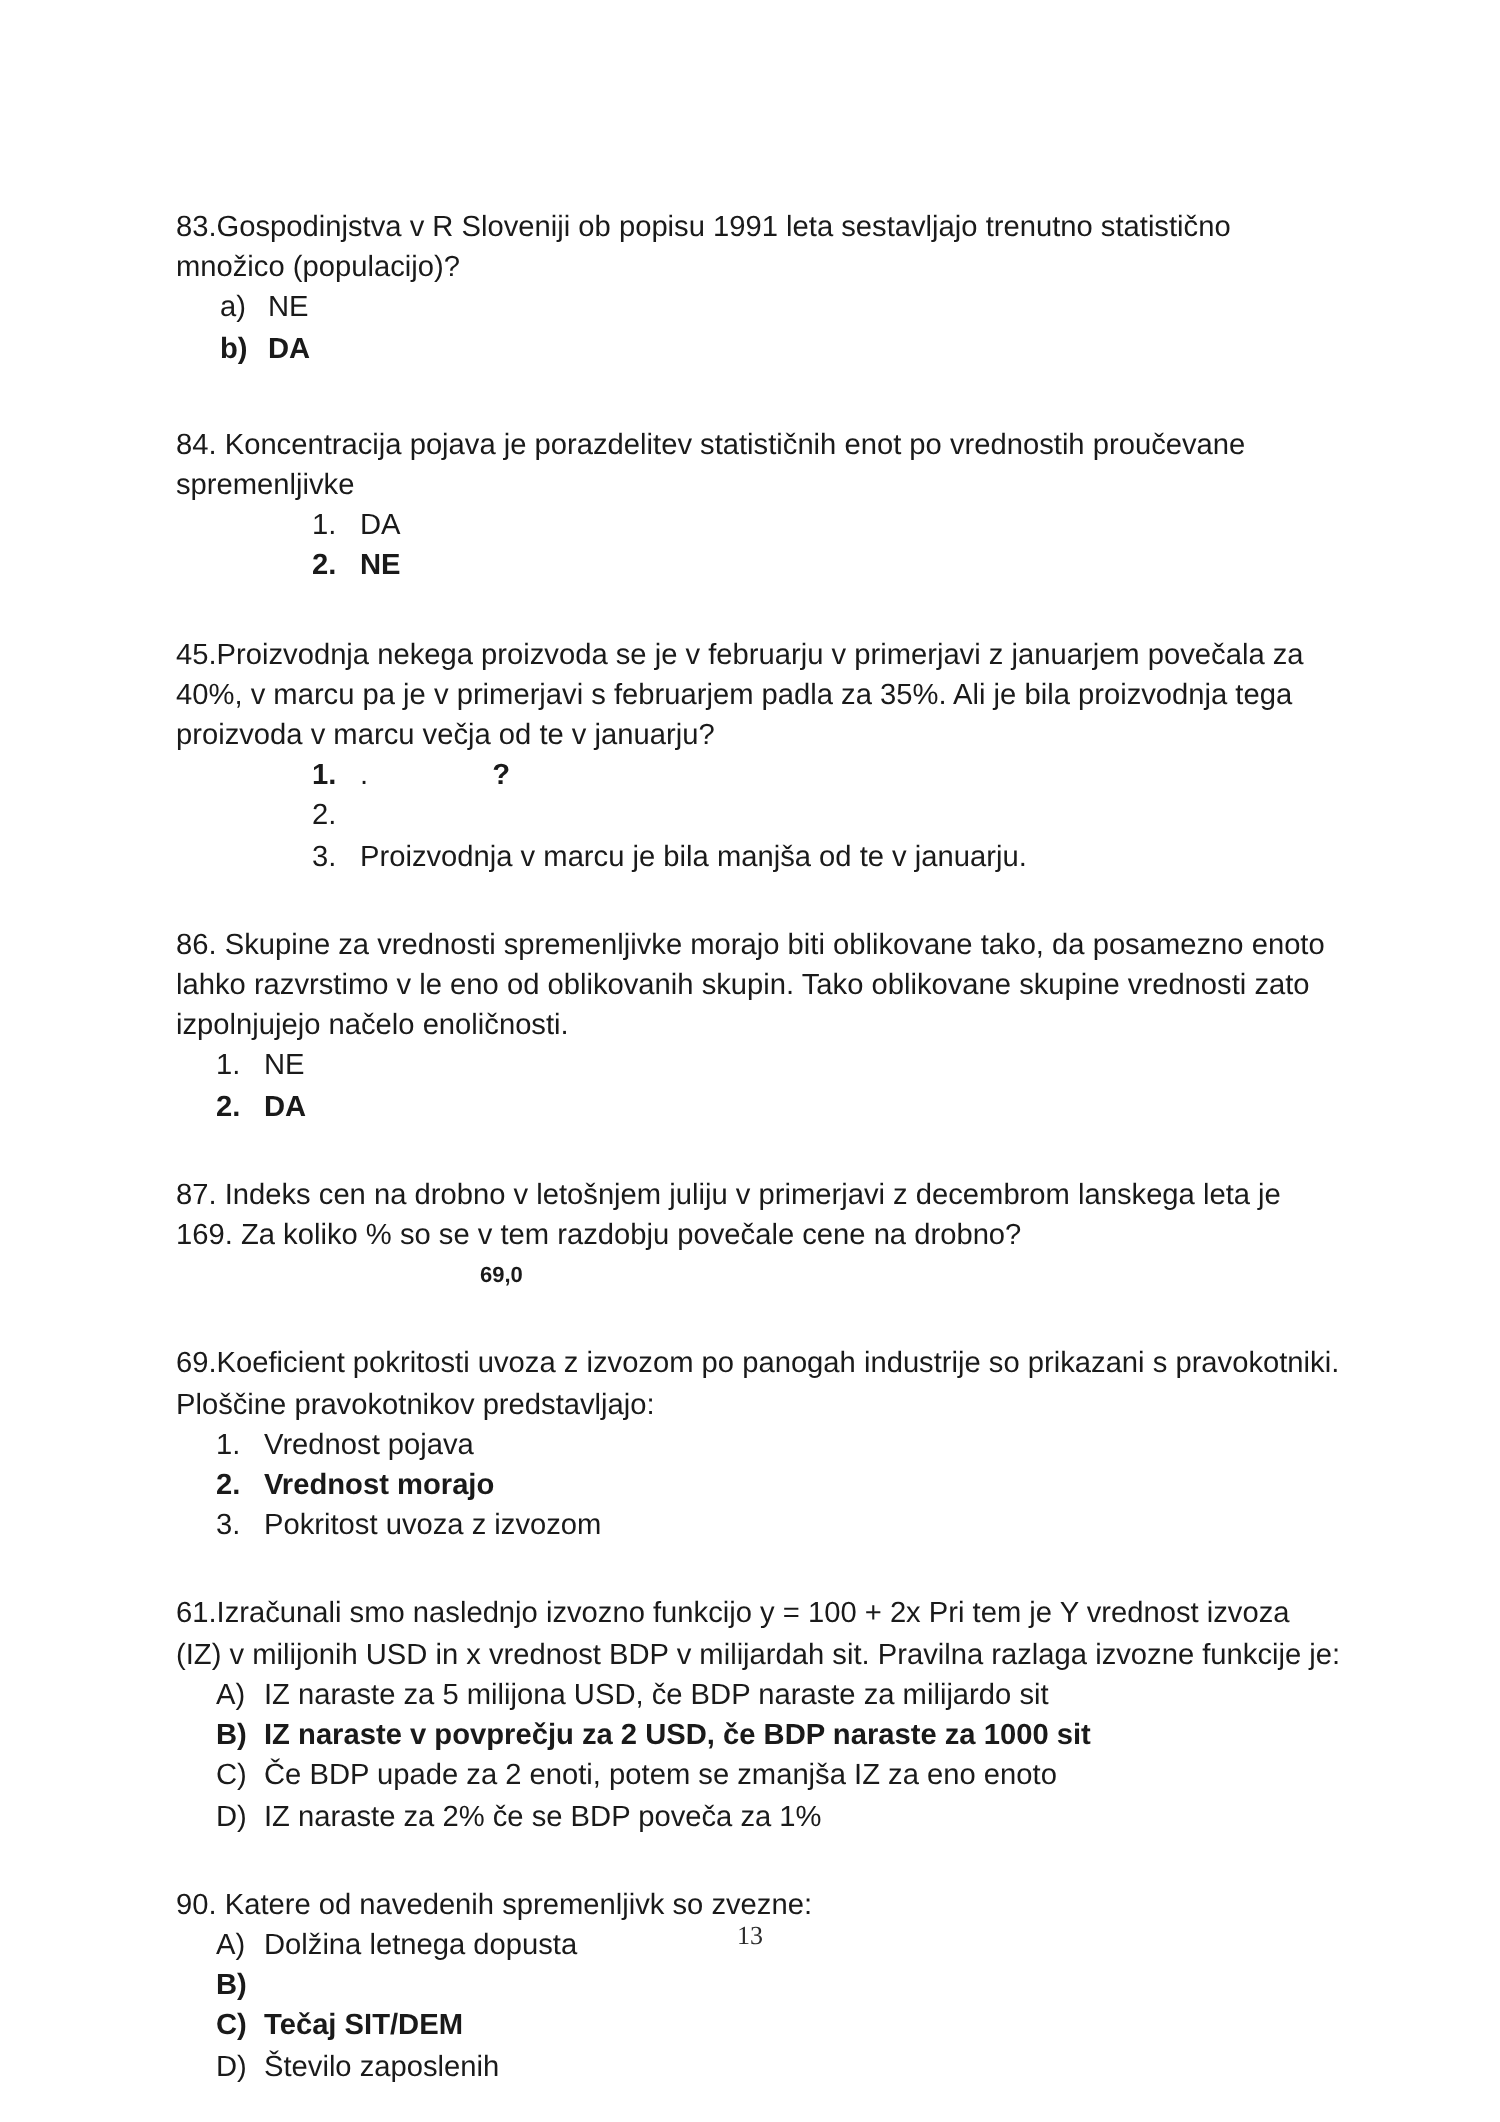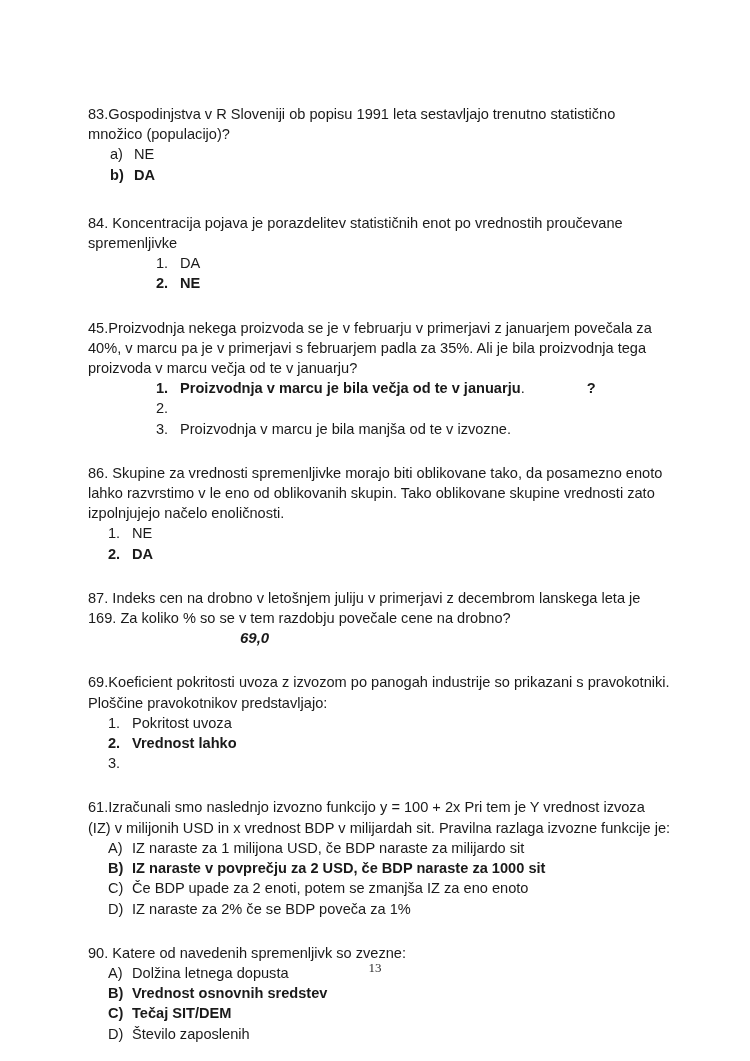--- a/index.html
+++ b/index.html
@@ -52,25 +52,24 @@
   .opt.bold .otext {
     font-weight: bold;
   }
   
   .indent-a { padding-left: 22px; }   
   .indent-deep { padding-left: 68px; } 
   .indent-n { padding-left: 20px; }   
   .gap-q { height: 28px; }
   .gap-q-small { height: 24px; }
   .answer-line {
-    font-size: 15px;
+    font-size: 11px;
     line-height: 20.2px;
     font-weight: bold;
     padding-left: 152px;
-    font-style: italic;
   }
   .trailing-mark {
     display: inline-block;
     padding-left: 62px;
     font-weight: bold;
   }
   .footer {
     position: absolute;
     left: 0;
     top: 960px;
@@ -98,64 +97,64 @@
         <p class="q-stem">84. Koncentracija pojava je porazdelitev statističnih enot po vrednostih proučevane spremenljivke</p>
         <ul class="opts indent-deep">
           <li class="opt"><span class="marker">1.</span><span class="otext">DA</span></li>
           <li class="opt bold"><span class="marker">2.</span><span class="otext">NE</span></li>
         </ul>
       </div>
       <div class="gap-q-small"></div>
       <div class="q-block">
         <p class="q-stem">45.Proizvodnja nekega proizvoda se je v februarju v primerjavi z januarjem povečala za 40%, v marcu pa je v primerjavi s februarjem padla za 35%. Ali je bila proizvodnja tega proizvoda v marcu večja od te v januarju?</p>
         <ul class="opts indent-deep">
-          <li class="opt bold"><span class="marker">1.</span><span class="otext">Proizvodnja v marcu je bila večja od te v januarju</span><span>.</span><span class="trailing-mark">?</span></li>
+          <li class="opt bold"><span class="marker">1.</span><span>.</span><span class="trailing-mark">?</span></li>
           <li class="opt"><span class="marker">2.</span></li>
-          <li class="opt"><span class="marker">3.</span><span class="otext">Proizvodnja v marcu je bila manjša od te v izvozne.</span></li>
+          <li class="opt"><span class="marker">3.</span><span class="otext">Proizvodnja v marcu je bila manjša od te v januarju.</span></li>
         </ul>
       </div>
       <div class="gap-q-small"></div>
       <div class="q-block">
         <p class="q-stem">86. Skupine za vrednosti spremenljivke morajo biti oblikovane tako, da posamezno enoto lahko razvrstimo v le eno od oblikovanih skupin. Tako oblikovane skupine vrednosti zato izpolnjujejo načelo enoličnosti.</p>
         <ul class="opts indent-n">
           <li class="opt"><span class="marker">1.</span><span class="otext">NE</span></li>
           <li class="opt bold"><span class="marker">2.</span><span class="otext">DA</span></li>
         </ul>
       </div>
       <div class="gap-q-small"></div>
       <div class="q-block">
         <p class="q-stem">87. Indeks cen na drobno v letošnjem juliju v primerjavi z decembrom lanskega leta je 169. Za koliko % so se v tem razdobju povečale cene na drobno?</p>
         <div class="answer-line">69,0</div>
       </div>
       <div class="gap-q-small"></div>
       <div class="q-block">
         <p class="q-stem">69.Koeficient pokritosti uvoza z izvozom po panogah industrije so prikazani s pravokotniki. Ploščine pravokotnikov predstavljajo:</p>
         <ul class="opts indent-n">
-          <li class="opt"><span class="marker">1.</span><span class="otext">Pokritost uvoza</span></li>
-          <li class="opt bold"><span class="marker">2.</span><span class="otext">Vrednost lahko</span></li>
-          <li class="opt"><span class="marker">3.</span></li>
+          <li class="opt"><span class="marker">1.</span><span class="otext">Vrednost pojava</span></li>
+          <li class="opt bold"><span class="marker">2.</span><span class="otext">Vrednost morajo</span></li>
+          <li class="opt"><span class="marker">3.</span><span class="otext">Pokritost uvoza z izvozom</span></li>
         </ul>
       </div>
       <div class="gap-q-small"></div>
       <div class="q-block">
         <p class="q-stem">61.Izračunali smo naslednjo izvozno funkcijo   y = 100 + 2x
 Pri tem je Y vrednost izvoza (IZ) v milijonih USD in x vrednost BDP v milijardah sit. Pravilna razlaga izvozne funkcije je:</p>
         <ul class="opts indent-n">
-          <li class="opt"><span class="marker">A)</span><span class="otext">IZ naraste za 1 milijona USD, če BDP naraste za milijardo sit</span></li>
+          <li class="opt"><span class="marker">A)</span><span class="otext">IZ naraste za 5 milijona USD, če BDP naraste za milijardo sit</span></li>
           <li class="opt bold"><span class="marker">B)</span><span class="otext">IZ naraste v povprečju za 2 USD, če BDP naraste za 1000 sit</span></li>
           <li class="opt"><span class="marker">C)</span><span class="otext">Če BDP upade za 2 enoti, potem se zmanjša IZ za eno enoto</span></li>
           <li class="opt"><span class="marker">D)</span><span class="otext">IZ naraste za 2% če se BDP poveča za 1%</span></li>
         </ul>
       </div>
       <div class="gap-q-small"></div>
       <div class="q-block">
         <p class="q-stem">90. Katere od navedenih spremenljivk so zvezne:</p>
         <ul class="opts indent-n">
           <li class="opt"><span class="marker">A)</span><span class="otext">Dolžina letnega dopusta</span></li>
-          <li class="opt bold"><span class="marker">B)</span><span class="otext">Vrednost osnovnih sredstev</span></li>
+          <li class="opt bold"><span class="marker">B)</span></li>
           <li class="opt bold"><span class="marker">C)</span><span class="otext">Tečaj SIT/DEM</span></li>
           <li class="opt"><span class="marker">D)</span><span class="otext">Število zaposlenih</span></li>
         </ul>
       </div>
     </div>
 </div>
 
 <div class="footer">13</div>
 
 </body></html>

